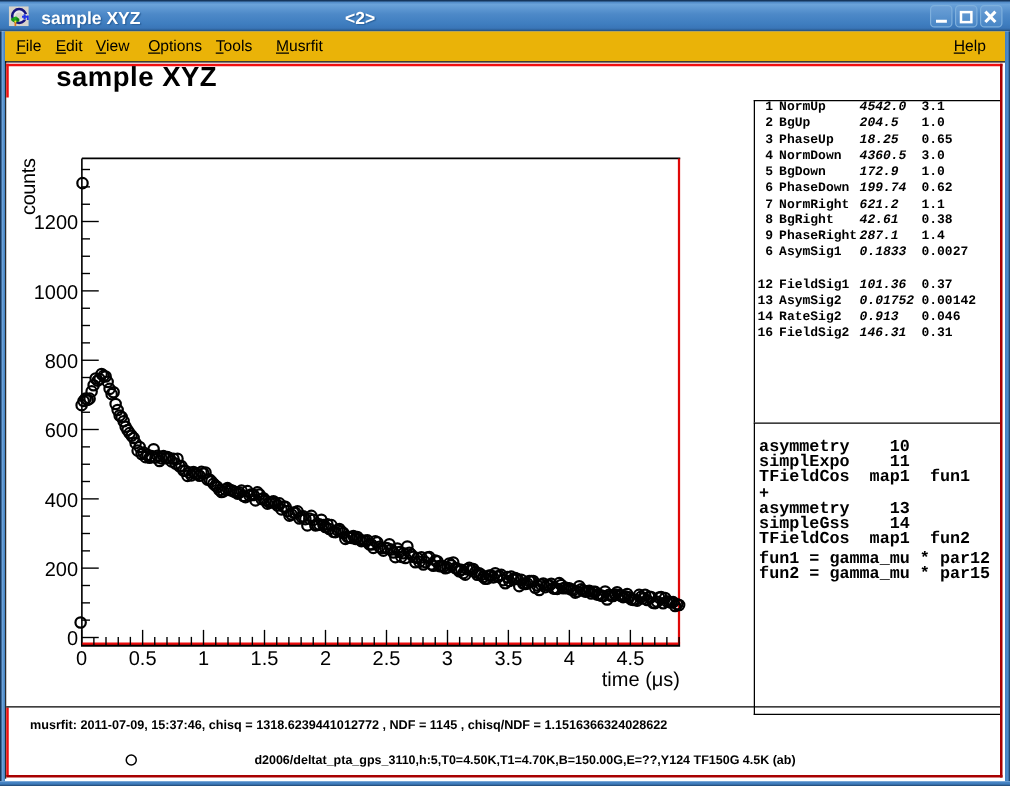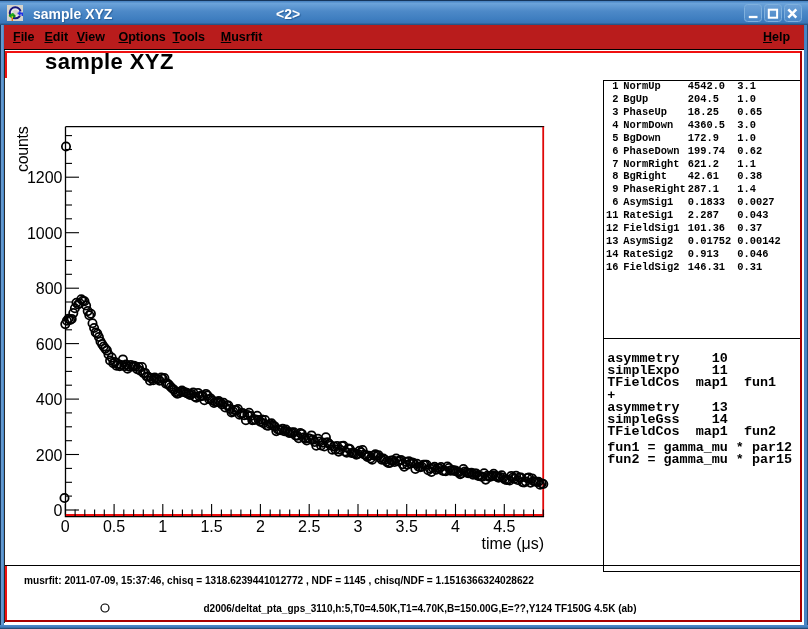--- a/index.html
+++ b/index.html
@@ -13,34 +13,34 @@
 #bb{position:absolute;left:0;top:624.5px;width:808px;height:4.5px;background:linear-gradient(#4e8bc9 0%,#3d7bbc 55%,#2a5787 82%,#16365c 100%);}
 
 #icon{position:absolute;left:7px;top:5px;width:16px;height:16px;}
 #ttl{position:absolute;left:33px;top:6.3px;font-size:14px;font-weight:bold;color:#fff;
 text-shadow:1px 1px 1px #2a5f99;}
 #t2{position:absolute;left:276px;top:6.3px;font-size:14px;font-weight:bold;color:#fff;
 text-shadow:1px 1px 1px #2a5f99;}
 .wbtn{position:absolute;top:4px;width:18px;height:18px;border-radius:3.5px;
 background:linear-gradient(#6ca0d6,#4886c6);border:1px solid #7fb0dd;box-sizing:border-box;}
 
-#menu{position:absolute;left:4px;top:25px;width:800px;height:24px;background:#b91c1c;
-font-size:12.5px;color:#000;font-weight:bold;}
+#menu{position:absolute;left:4px;top:25px;width:800px;height:24px;background:#eab308;
+font-size:12.5px;color:#000;}
 #menu span{position:absolute;top:5px;}
 
 .red{background:#ef1010;} .dred{background:#a80000;}
 
 #plot{position:absolute;left:0;top:0;}
 
 #pbox{position:absolute;left:603px;top:80px;width:196.5px;height:257.5px;border:1.2px solid #000;border-right:none;border-bottom:none;box-sizing:border-box;background:#fff;}
 .pr{position:absolute;left:0;width:196px;height:13px;font-family:"Liberation Mono",monospace;
 font-weight:bold;font-size:10.4px;line-height:13px;color:#000;}
 .pr .c1{position:absolute;right:181.5px;}
 .pr .c2{position:absolute;left:19.3px;}
-.pr .c3{position:absolute;left:83.7px;}
+.pr .c3{position:absolute;left:83.7px;font-style:italic;}
 .pr .c4{position:absolute;left:133.2px;}
 #tbox{position:absolute;left:603px;top:337.5px;width:196.5px;height:234px;border:1.2px solid #000;border-right:none;box-sizing:border-box;background:#fff;}
 .tl{position:absolute;left:3.3px;width:250px;height:15px;font-family:"Liberation Mono",monospace;
 font-weight:bold;font-size:13.4px;line-height:13.4px;color:#000;}
 
 #info1{position:absolute;left:24px;top:575.2px;font-size:10.1px;font-weight:bold;color:#000;text-align:center;}
 #info2{position:absolute;left:203.5px;top:602.5px;font-size:10px;font-weight:bold;color:#000;}
 </style></head>
 <body>
 <div id="win">
@@ -546,26 +546,20 @@
         <span class="c2">PhaseRight</span>
         <span class="c3">287.1</span>
         <span class="c4">1.4</span>
       </div>
       <div class="pr" style="top:115.2px">
         <span class="c1">6</span>
         <span class="c2">AsymSig1</span>
         <span class="c3">0.1833</span>
         <span class="c4">0.0027</span>
       </div>
-      <div class="pr" style="top:128.1px">
-        <span class="c1">11</span>
-        <span class="c2">RateSig1</span>
-        <span class="c3">2.287</span>
-        <span class="c4">0.043</span>
-      </div>
       <div class="pr" style="top:141.0px">
         <span class="c1">12</span>
         <span class="c2">FieldSig1</span>
         <span class="c3">101.36</span>
         <span class="c4">0.37</span>
       </div>
       <div class="pr" style="top:153.9px">
         <span class="c1">13</span>
         <span class="c2">AsymSig2</span>
         <span class="c3">0.01752</span>

